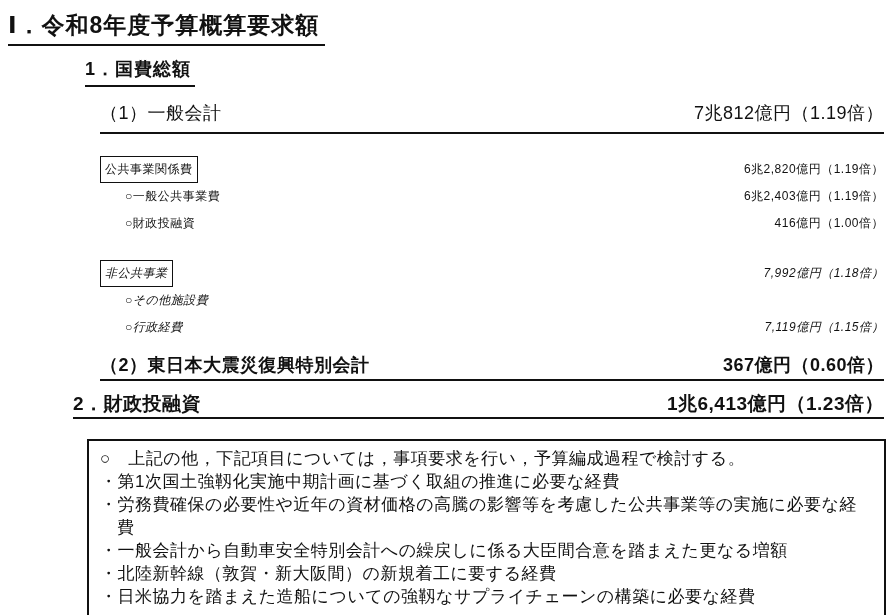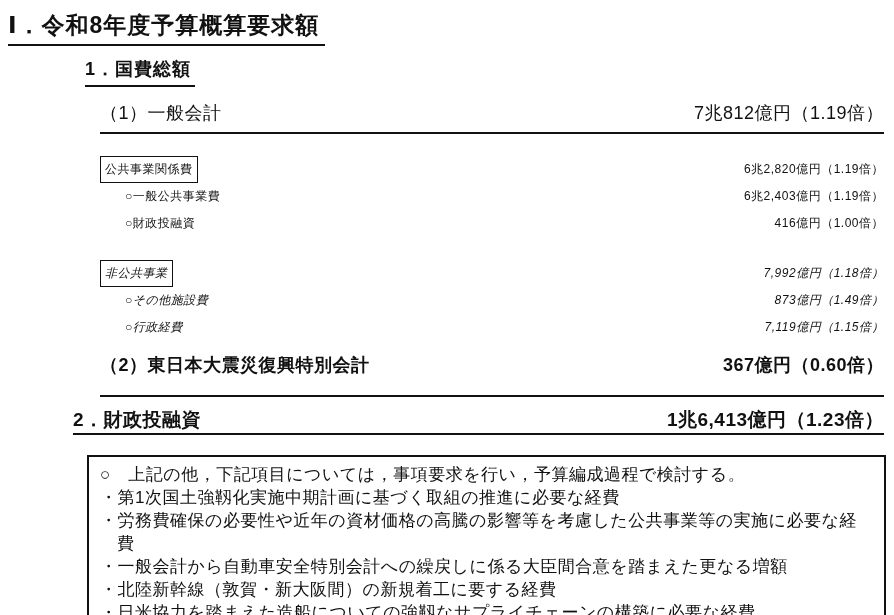--- a/index.html
+++ b/index.html
@@ -44,21 +44,21 @@
   .group { margin:22px 0 0 100px; width:784px; font-size:12px; letter-spacing:0.5px; }
   .group.second { margin-top:23px;font-style:italic; }
   .g-row { display:flex; justify-content:space-between; align-items:baseline; line-height:27px; white-space:nowrap; }
   .boxed-label {
     display:inline-block;
     border:1.5px solid #111;
     padding:0 4px; line-height:25px;
   }
   .sub-label { padding-left:25px; }
 
-  .row-reconstruction { margin-top:12px; padding-bottom:18px; font-weight:bold;text-align:right; }
+  .row-reconstruction { margin-top:12px; padding-bottom:2px; font-weight:bold;text-align:right; }
   .row-filp {
     display:flex; justify-content:space-between; align-items:baseline;
     margin:10px 0 0 73px; width:811px;
     font-size:19px; font-weight:bold; letter-spacing:0.5px;
     border-bottom:2.5px solid #111;
     padding-bottom:0; white-space:nowrap;
   }
 
   
   .note-box {
@@ -108,21 +108,20 @@
     </div>
   </div>
 
   <div class="group second">
     <div class="g-row">
       <span class="boxed-label">非公共事業</span>
       <span>7,992億円（1.18倍）</span>
     </div>
     <div class="g-row">
       <span class="sub-label">○その他施設費</span>
-      <span>873億円（1.49倍）</span>
     </div>
     <div class="g-row">
       <span class="sub-label">○行政経費</span>
       <span>7,119億円（1.15倍）</span>
     </div>
   </div>
 
   <div class="b-row rule row-reconstruction">
     <span>（2）東日本大震災復興特別会計</span>
     <span>367億円（0.60倍）</span>

